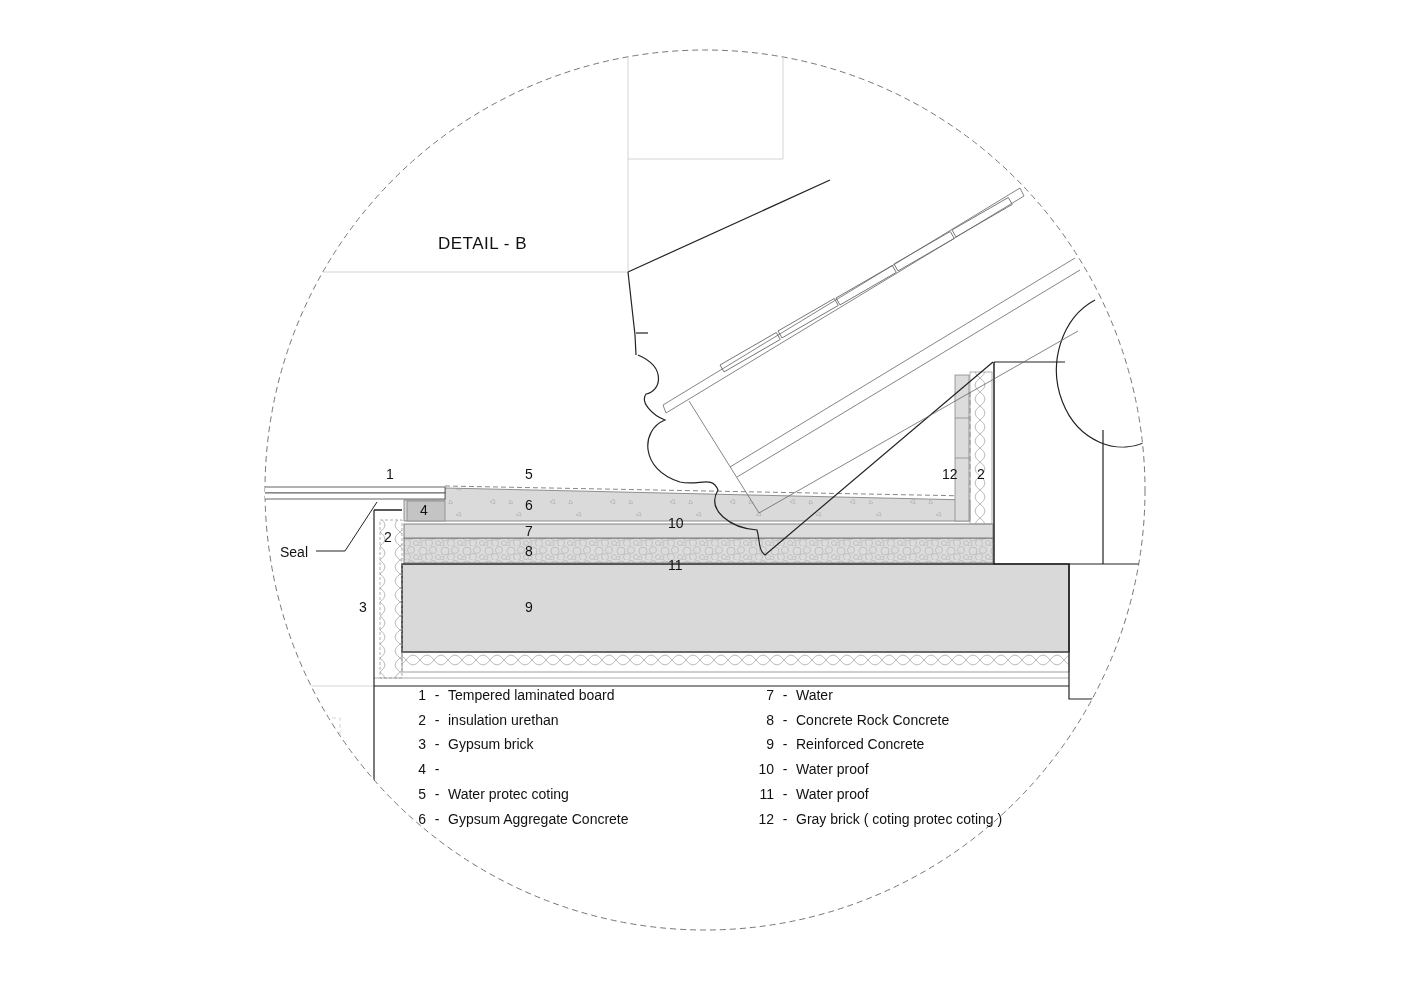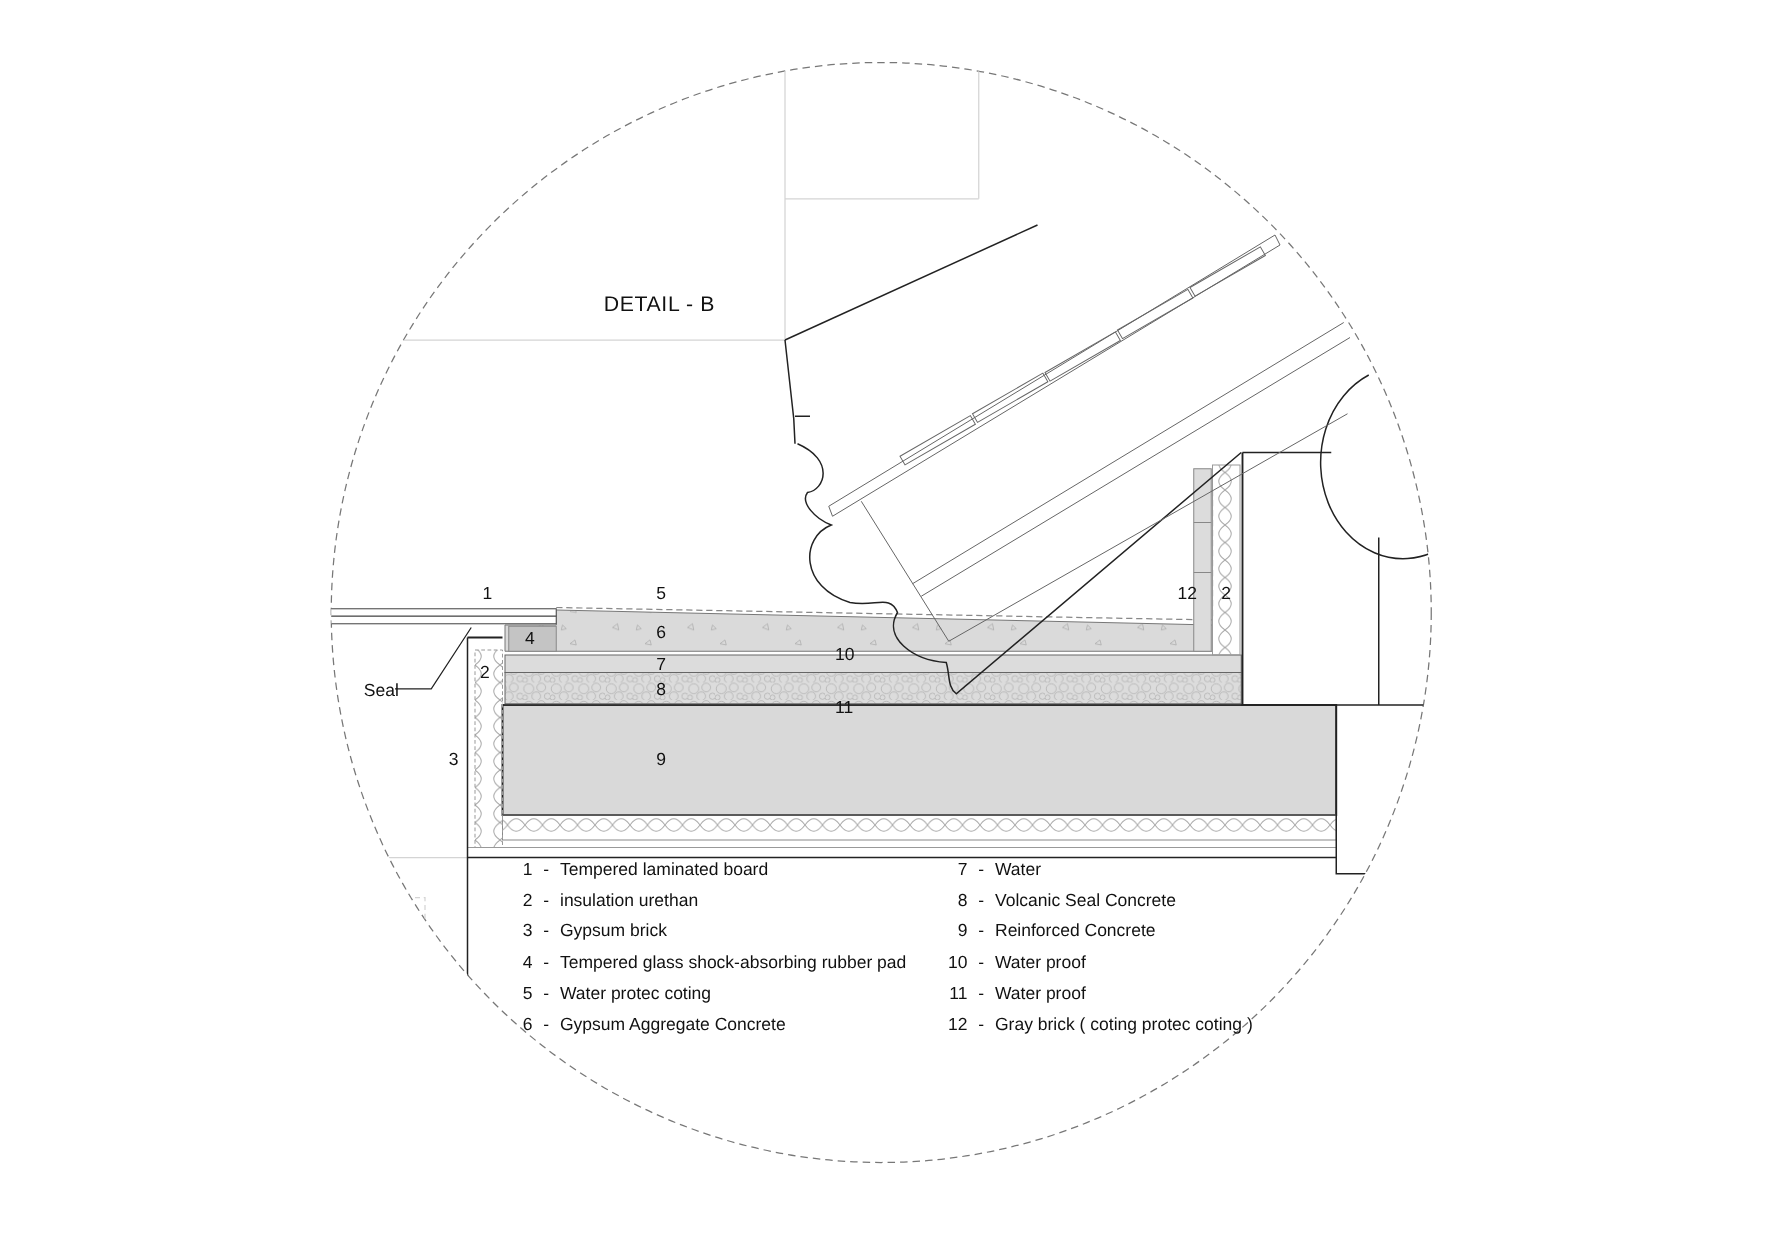--- a/index.html
+++ b/index.html
@@ -1,20 +1,20 @@
 <!DOCTYPE html>
 <html><head>
 <meta charset="utf-8">
 <style>
   html, body { margin: 0; padding: 0; background: #ffffff; }
   body { width: 1415px; height: 1000px; position: relative; overflow: hidden;
          font-family: "Liberation Sans", sans-serif; }
   svg { position: absolute; left: 0; top: 0; }
   .lbl { position: absolute; font-size: 14px; color: #111; white-space: nowrap; line-height: 1; }
-  .title { position: absolute; font-size: 17px; color: #111; letter-spacing: 0.5px; left: 438px; top: 234px; margin-left: 45px; }
+  .title { position: absolute; font-size: 17px; color: #111; letter-spacing: 0.5px; left: 438px; top: 234px; }
   .legend { position: absolute; font-size: 14px; color: #111; line-height: 24.7px; }
   .legend-item { display: flex; white-space: nowrap; }
   .legend-num { display: inline-block; text-align: right; }
   .legend-dash { display: inline-block; width: 22px; text-align: center; }
 </style>
 </head>
 <body>
 
 <svg width="1415" height="1000" viewBox="0 0 1415 1000" xmlns="http://www.w3.org/2000/svg">
   <defs>
@@ -115,21 +115,21 @@
 <div class="title">DETAIL  -  B</div>
 
 <div class="lbl" style="left:386px;top:467px">1</div>
 <div class="lbl" style="left:525px;top:467px">5</div>
 <div class="lbl" style="left:525px;top:498px">6</div>
 <div class="lbl" style="left:420px;top:503px">4</div>
 <div class="lbl" style="left:525px;top:524px">7</div>
 <div class="lbl" style="left:668px;top:516px">10</div>
 <div class="lbl" style="left:384px;top:530px">2</div>
 <div class="lbl" style="left:525px;top:544px">8</div>
-<div class="lbl" style="left:291px;top:545px">Seal</div>
+<div class="lbl" style="left:280px;top:545px">Seal</div>
 <div class="lbl" style="left:668px;top:558px">11</div>
 <div class="lbl" style="left:359px;top:600px">3</div>
 <div class="lbl" style="left:525px;top:600px">9</div>
 <div class="lbl" style="left:942px;top:467px">12</div>
 <div class="lbl" style="left:977px;top:467px">2</div>
 
 <div class="legend" style="left:412px;top:683px">
   <div class="legend-item">
       <span class="legend-num" style="width:14px">1</span>
       <span class="legend-dash">-</span>
@@ -141,21 +141,20 @@
       <span>insulation urethan</span>
     </div>
   <div class="legend-item">
       <span class="legend-num" style="width:14px">3</span>
       <span class="legend-dash">-</span>
       <span>Gypsum brick</span>
     </div>
   <div class="legend-item">
       <span class="legend-num" style="width:14px">4</span>
       <span class="legend-dash">-</span>
-      <span>Tempered glass shock-absorbing rubber pad</span>
     </div>
   <div class="legend-item">
       <span class="legend-num" style="width:14px">5</span>
       <span class="legend-dash">-</span>
       <span>Water protec coting</span>
     </div>
   <div class="legend-item">
       <span class="legend-num" style="width:14px">6</span>
       <span class="legend-dash">-</span>
       <span>Gypsum Aggregate Concrete</span>
@@ -164,21 +163,21 @@
 
 <div class="legend" style="left:758px;top:683px">
   <div class="legend-item">
       <span class="legend-num" style="width:16px">7</span>
       <span class="legend-dash">-</span>
       <span>Water</span>
     </div>
   <div class="legend-item">
       <span class="legend-num" style="width:16px">8</span>
       <span class="legend-dash">-</span>
-      <span>Volcanic Seal Concrete</span>
+      <span>Concrete Rock Concrete</span>
     </div>
   <div class="legend-item">
       <span class="legend-num" style="width:16px">9</span>
       <span class="legend-dash">-</span>
       <span>Reinforced Concrete</span>
     </div>
   <div class="legend-item">
       <span class="legend-num" style="width:16px">10</span>
       <span class="legend-dash">-</span>
       <span>Water proof</span>

